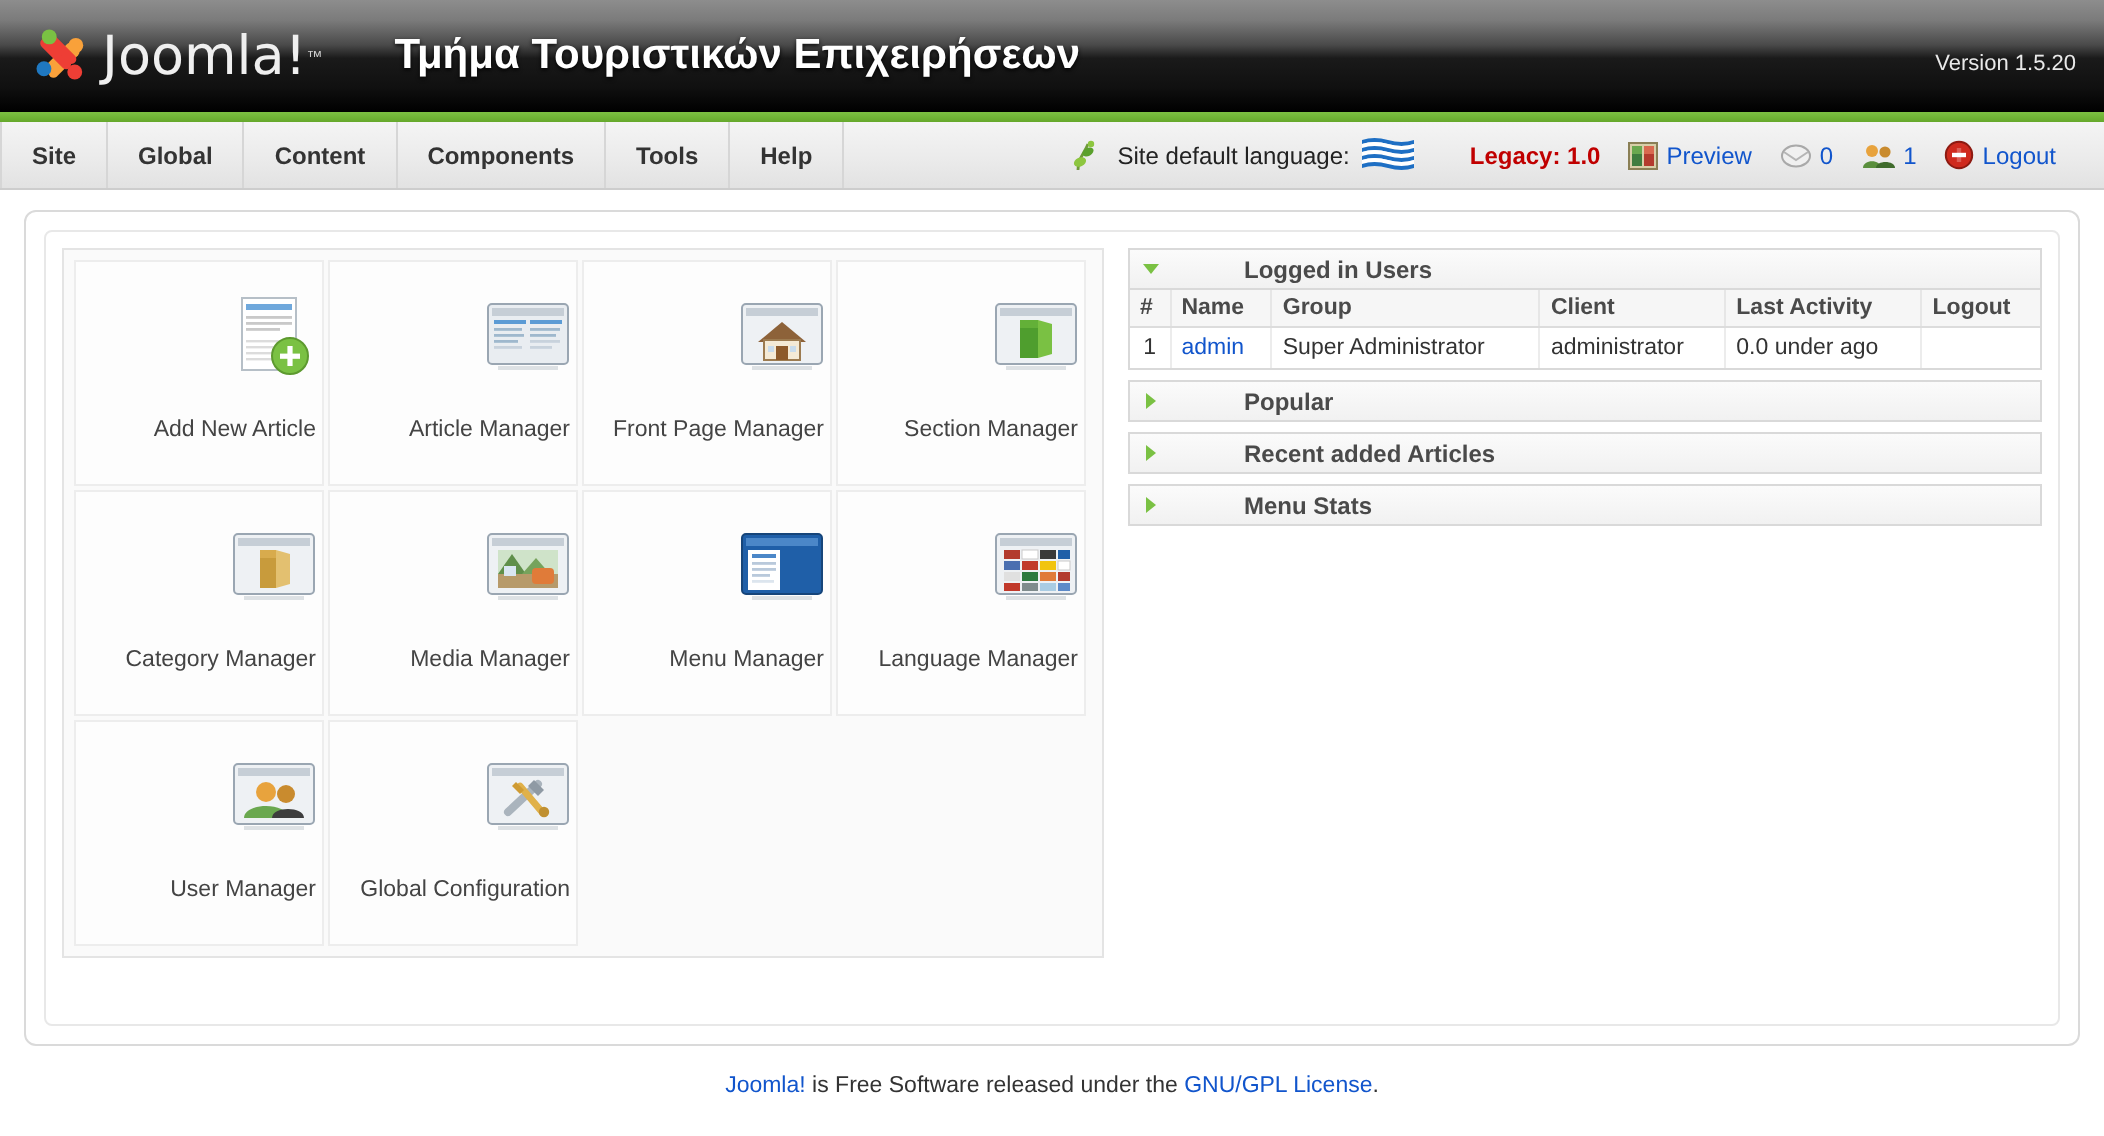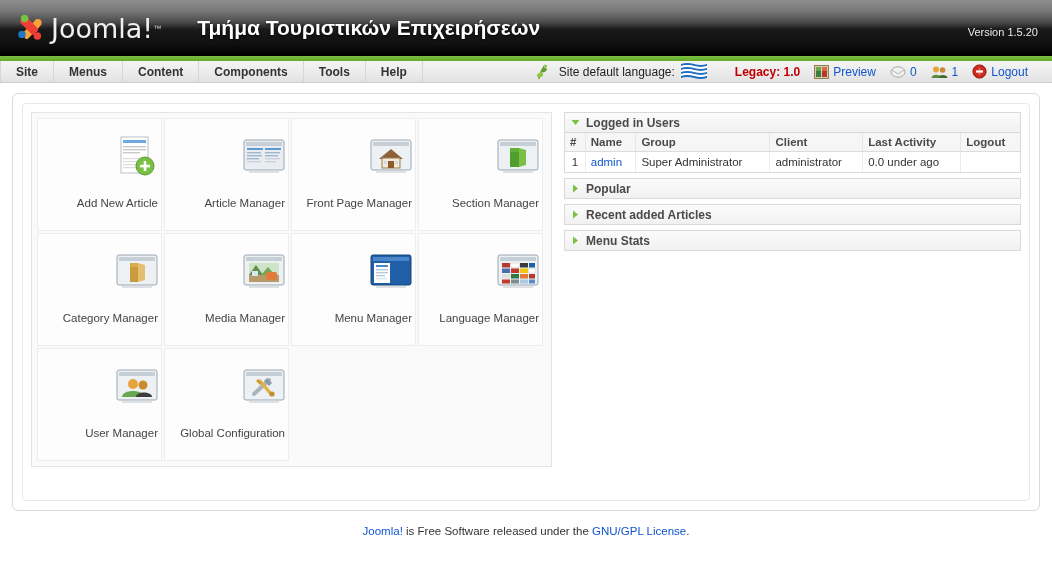--- a/index.html
+++ b/index.html
@@ -65,21 +65,21 @@
     font-size: 11px;
   }
   #green-bar {
     height: 5px;
     background: #6aaf2e;
     background: linear-gradient(to bottom, #7cc042 0%, #65a82b 100%);
   }
 
   
   #menubar {
-    height: 22px;
+    height: 34px;
     background: linear-gradient(to bottom, #f4f4f4 0%, #ebebeb 55%, #e2e2e2 100%);
     border-bottom: 1px solid #cdcdcd;
     display: flex;
     align-items: stretch;
     position: relative;
   }
   .menu-item {
     display: flex;
     align-items: center;
     padding: 0 15px;
@@ -199,20 +199,21 @@
   }
   .panel { margin-bottom: 5px; }
   .panel-head {
     border: 1px solid #d9d9d9;
     background: linear-gradient(to bottom, #fbfbfb 0%, #f1f1f1 100%);
     height: 21px;
     display: flex;
     align-items: center;
     padding-left: 6px;
     cursor: pointer;
+    gap: 36px;
   }
   .tri { margin-right: 6px; display: inline-flex; }
   .panel-title {
     font-size: 12px;
     font-weight: bold;
     color: #4a4a4a;
   }
   .panel-body {
     border: 1px solid #d9d9d9;
     border-top: none;
@@ -275,21 +276,21 @@
       <span id="logo-tm">™</span>
     </div>
     <div id="site-title">Τμήμα Τουριστικών Επιχειρήσεων</div>
   </div>
   <div id="version">Version 1.5.20</div>
 </div>
 <div id="green-bar"></div>
 
 <div id="menubar">
   <div class="menu-item">Site</div>
-  <div class="menu-item">Menus</div>
+  <div class="menu-item">Global</div>
   <div class="menu-item">Content</div>
   <div class="menu-item">Components</div>
   <div class="menu-item">Tools</div>
   <div class="menu-item">Help</div>
 
   <div id="toolbar-right">
     <div id="lang-block">
       <span class="tb-ico">
         <svg width="16" height="18" viewBox="0 0 16 18">
           <path d="M4 16 C4 10 7 8 9 3" stroke="#6f9a3a" stroke-width="1.4" fill="none"></path>

